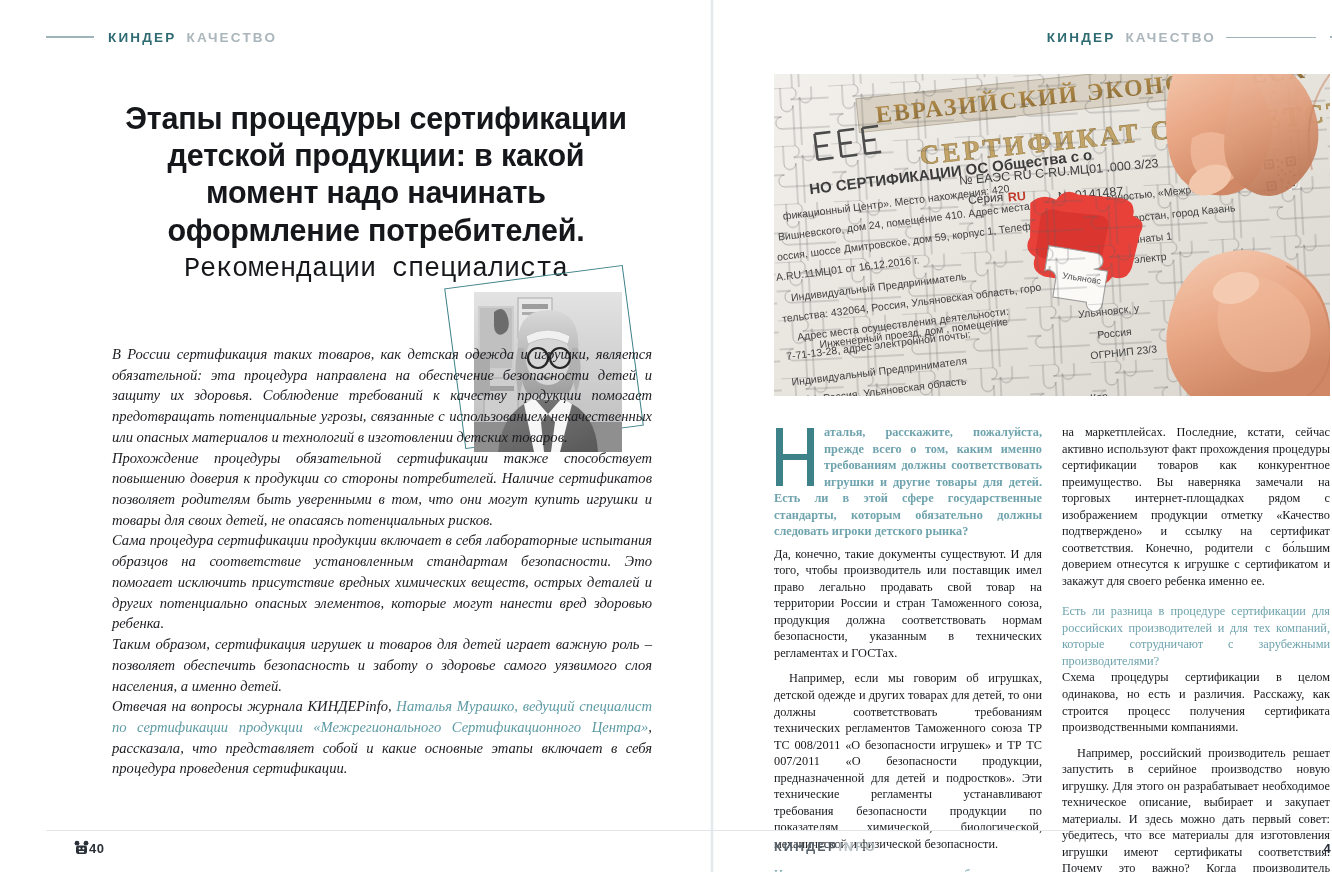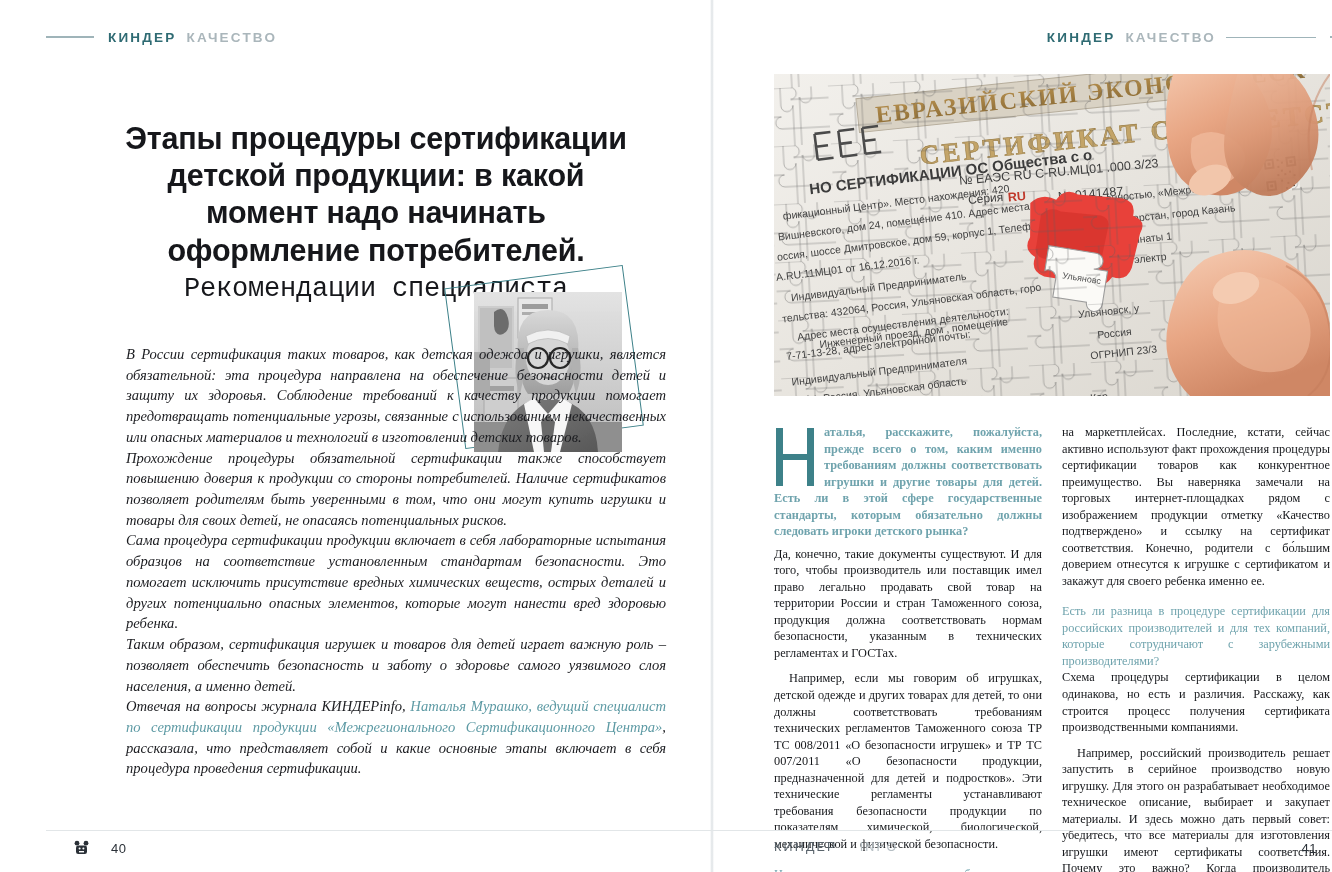--- a/index.html
+++ b/index.html
@@ -26,21 +26,21 @@
   .runhead-right{right:62px;}
   .rh-a{color:#2f6b73;}
   .rh-b{color:#aab6bb;}
   .rule{display:block;height:1.5px;background:#9fb4b9;width:96px;}
   .rule-short{width:90px;}
 
   .hdr-line-left{position:absolute;left:0;top:36px;width:48px;height:1.5px;background:#9fb4b9;}
   .hdr-line-right{position:absolute;right:0;top:36px;width:48px;height:1.5px;background:#9fb4b9;}
 
   
-  .headline{position:absolute;left:66px;top:120px;width:528px;text-align:center;}
+  .headline{position:absolute;left:66px;top:100px;width:528px;text-align:center;}
   .headline h1{
     margin:0;font-size:30.5px;line-height:1.22;font-weight:bold;color:#16171b;
     letter-spacing:-0.2px;
   }
   .headline .sub{
     display:block;margin-top:3px;font-size:27px;line-height:1.26;font-weight:normal;color:#16171b;font-family:Liberation Mono, monospace;
   }
 
   
   .byline{position:absolute;left:66px;top:262px;width:408px;text-align:center;z-index:4;}
@@ -49,21 +49,21 @@
 
   
   .portrait-wrap{position:absolute;left:390px;top:272px;width:230px;height:185px;}
   .teal-frame{position:absolute;left:18px;top:4px;width:178px;height:160px;
               border:1.6px solid #3d8189;transform:rotate(-7.5deg);}
   .portrait{position:absolute;left:38px;top:20px;width:148px;height:160px;overflow:hidden;
             filter:grayscale(1) contrast(1.05);}
   .portrait svg{display:block;}
 
   
-  .leftcol{position:absolute;left:80px;top:344px;width:540px;
+  .leftcol{position:absolute;left:66px;top:344px;width:540px;
            font-family:"Liberation Serif", serif;font-style:italic;
            font-size:14.6px;line-height:1.42;color:#1b1c20;text-align:justify;}
   .leftcol p{margin:0 0 0 0;}
   .hl{color:#5d9aa4;}
 
   
   .hero{position:absolute;left:728px;top:74px;width:556px;height:322px;overflow:hidden;background:#e7e3dc;}
 
   
   .rcol{position:absolute;top:424px;width:268px;
@@ -76,22 +76,22 @@
   .q{color:#6fa3ad;margin-bottom:0 !important;}
   .indent{text-indent:15px;}
 
   
   .dropcap-wrap{position:relative;}
   .dropcap{float:left;width:44px;height:60px;margin:4px 6px 0 0;}
   .dropcap svg{display:block;}
 
   
   .footer-line{position:absolute;left:0;top:830px;width:1332px;height:1px;background:#e2e6e8;}
-  .foot{position:absolute;top:840px;display:flex;align-items:center;gap:22px;
-        font-size:13px;font-weight:normal;color:#2b3138;letter-spacing:0.5px;text-align:right;}
+  .foot{position:absolute;top:840px;display:flex;align-items:center;
+        font-size:13px;font-weight:bold;color:#2b3138;letter-spacing:0.5px;text-align:right;}
   .foot-left{left:28px;}
   .foot-right{right:24px;}
   .foot-mid{left:728px;font-size:12.5px;letter-spacing:2.2px;}
   .fm-a{color:#59636b;}
   .fm-b{color:#b6bfc4;}
   .bearlogo{width:15px;height:16px;display:block;}
 </style>
 </head>
 <body>
 

